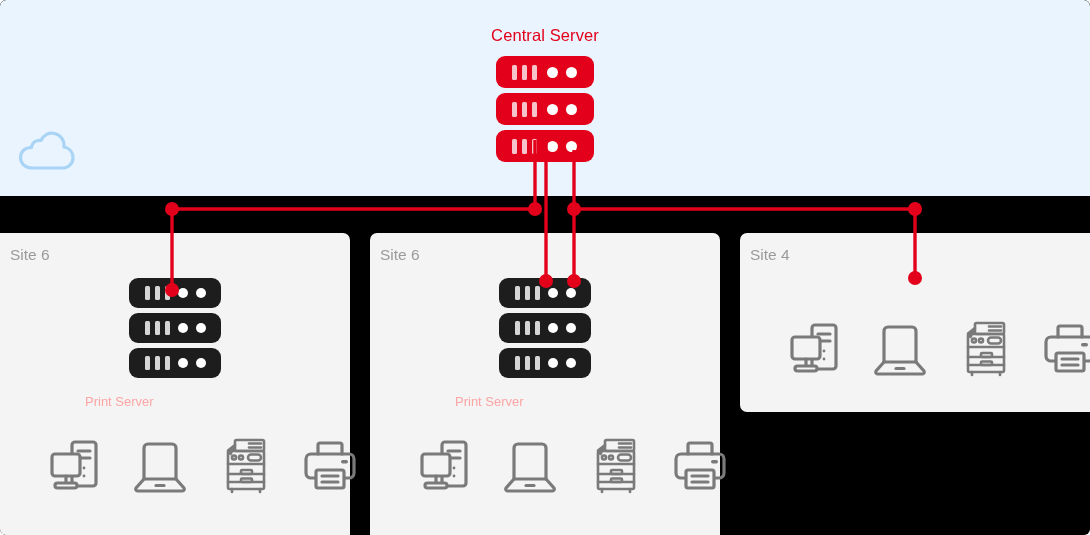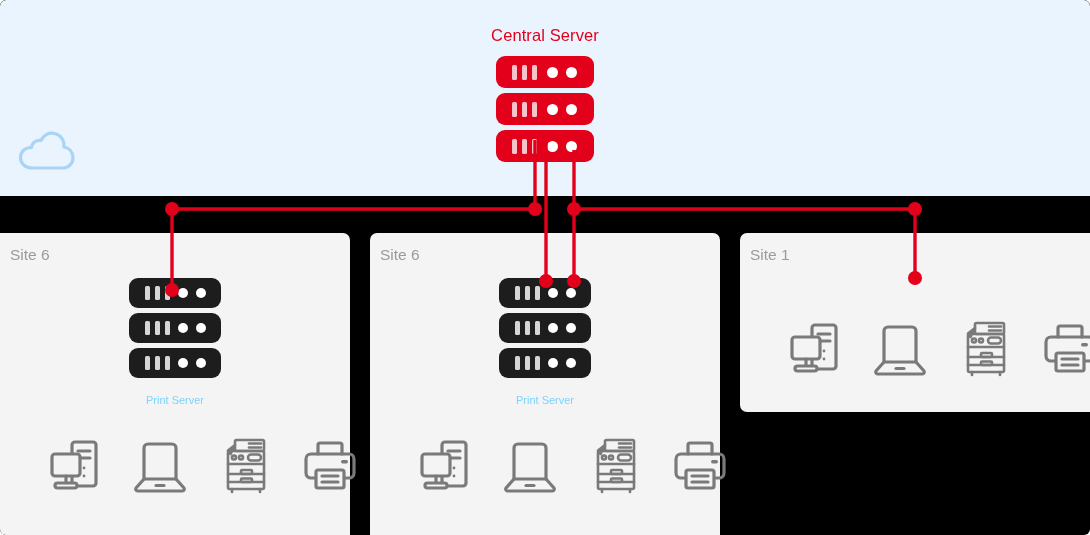--- a/index.html
+++ b/index.html
@@ -52,22 +52,22 @@
     width:92px;height:30px;background:#1d1d1d;margin-bottom:5px;
   }
   .print-stack .vents{left:16px;height:14px;}
   .print-stack .vents i{height:14px;background:#d6d6d6;}
   .print-stack .leds{right:15px;}
   .print-stack .leds i{width:10px;height:10px;background:#ffffff;}
   #site1-stack{left:129px;top:278px;}
   #site2-stack{left:499px;top:278px;}
 
   .print-label{
-    position:absolute;width:180px;text-align:center;
-    font-size:11px;color:#7dd3fc;
+    position:absolute;width:180px;text-align:left;
+    font-size:13px;color:#fca5a5;
   }
   #site1-print-label{left:85px;top:394px;}
   #site2-print-label{left:455px;top:394px;}
 
   
   .site-panel{
     position:absolute;background:#f4f4f4;border-radius:7px;
   }
   #site1-panel{left:-8px;top:233px;width:358px;height:310px;}
   #site2-panel{left:370px;top:233px;width:350px;height:310px;}
@@ -142,21 +142,21 @@
       </div>
     </div>
   </div>
 
   <div id="site1-panel" class="site-panel"></div>
   <div id="site2-panel" class="site-panel"></div>
   <div id="site3-panel" class="site-panel"></div>
 
   <div id="site1-title" class="site-title">Site 6</div>
   <div id="site2-title" class="site-title">Site 6</div>
-  <div id="site3-title" class="site-title">Site 1</div>
+  <div id="site3-title" class="site-title">Site 4</div>
 
   <div id="site1-stack" class="srv-stack print-stack">
     <div class="srv-unit">
       <span class="vents">
           <i></i>
           <i></i>
           <i></i>
         </span>
       <span class="leds">
           <i></i>

